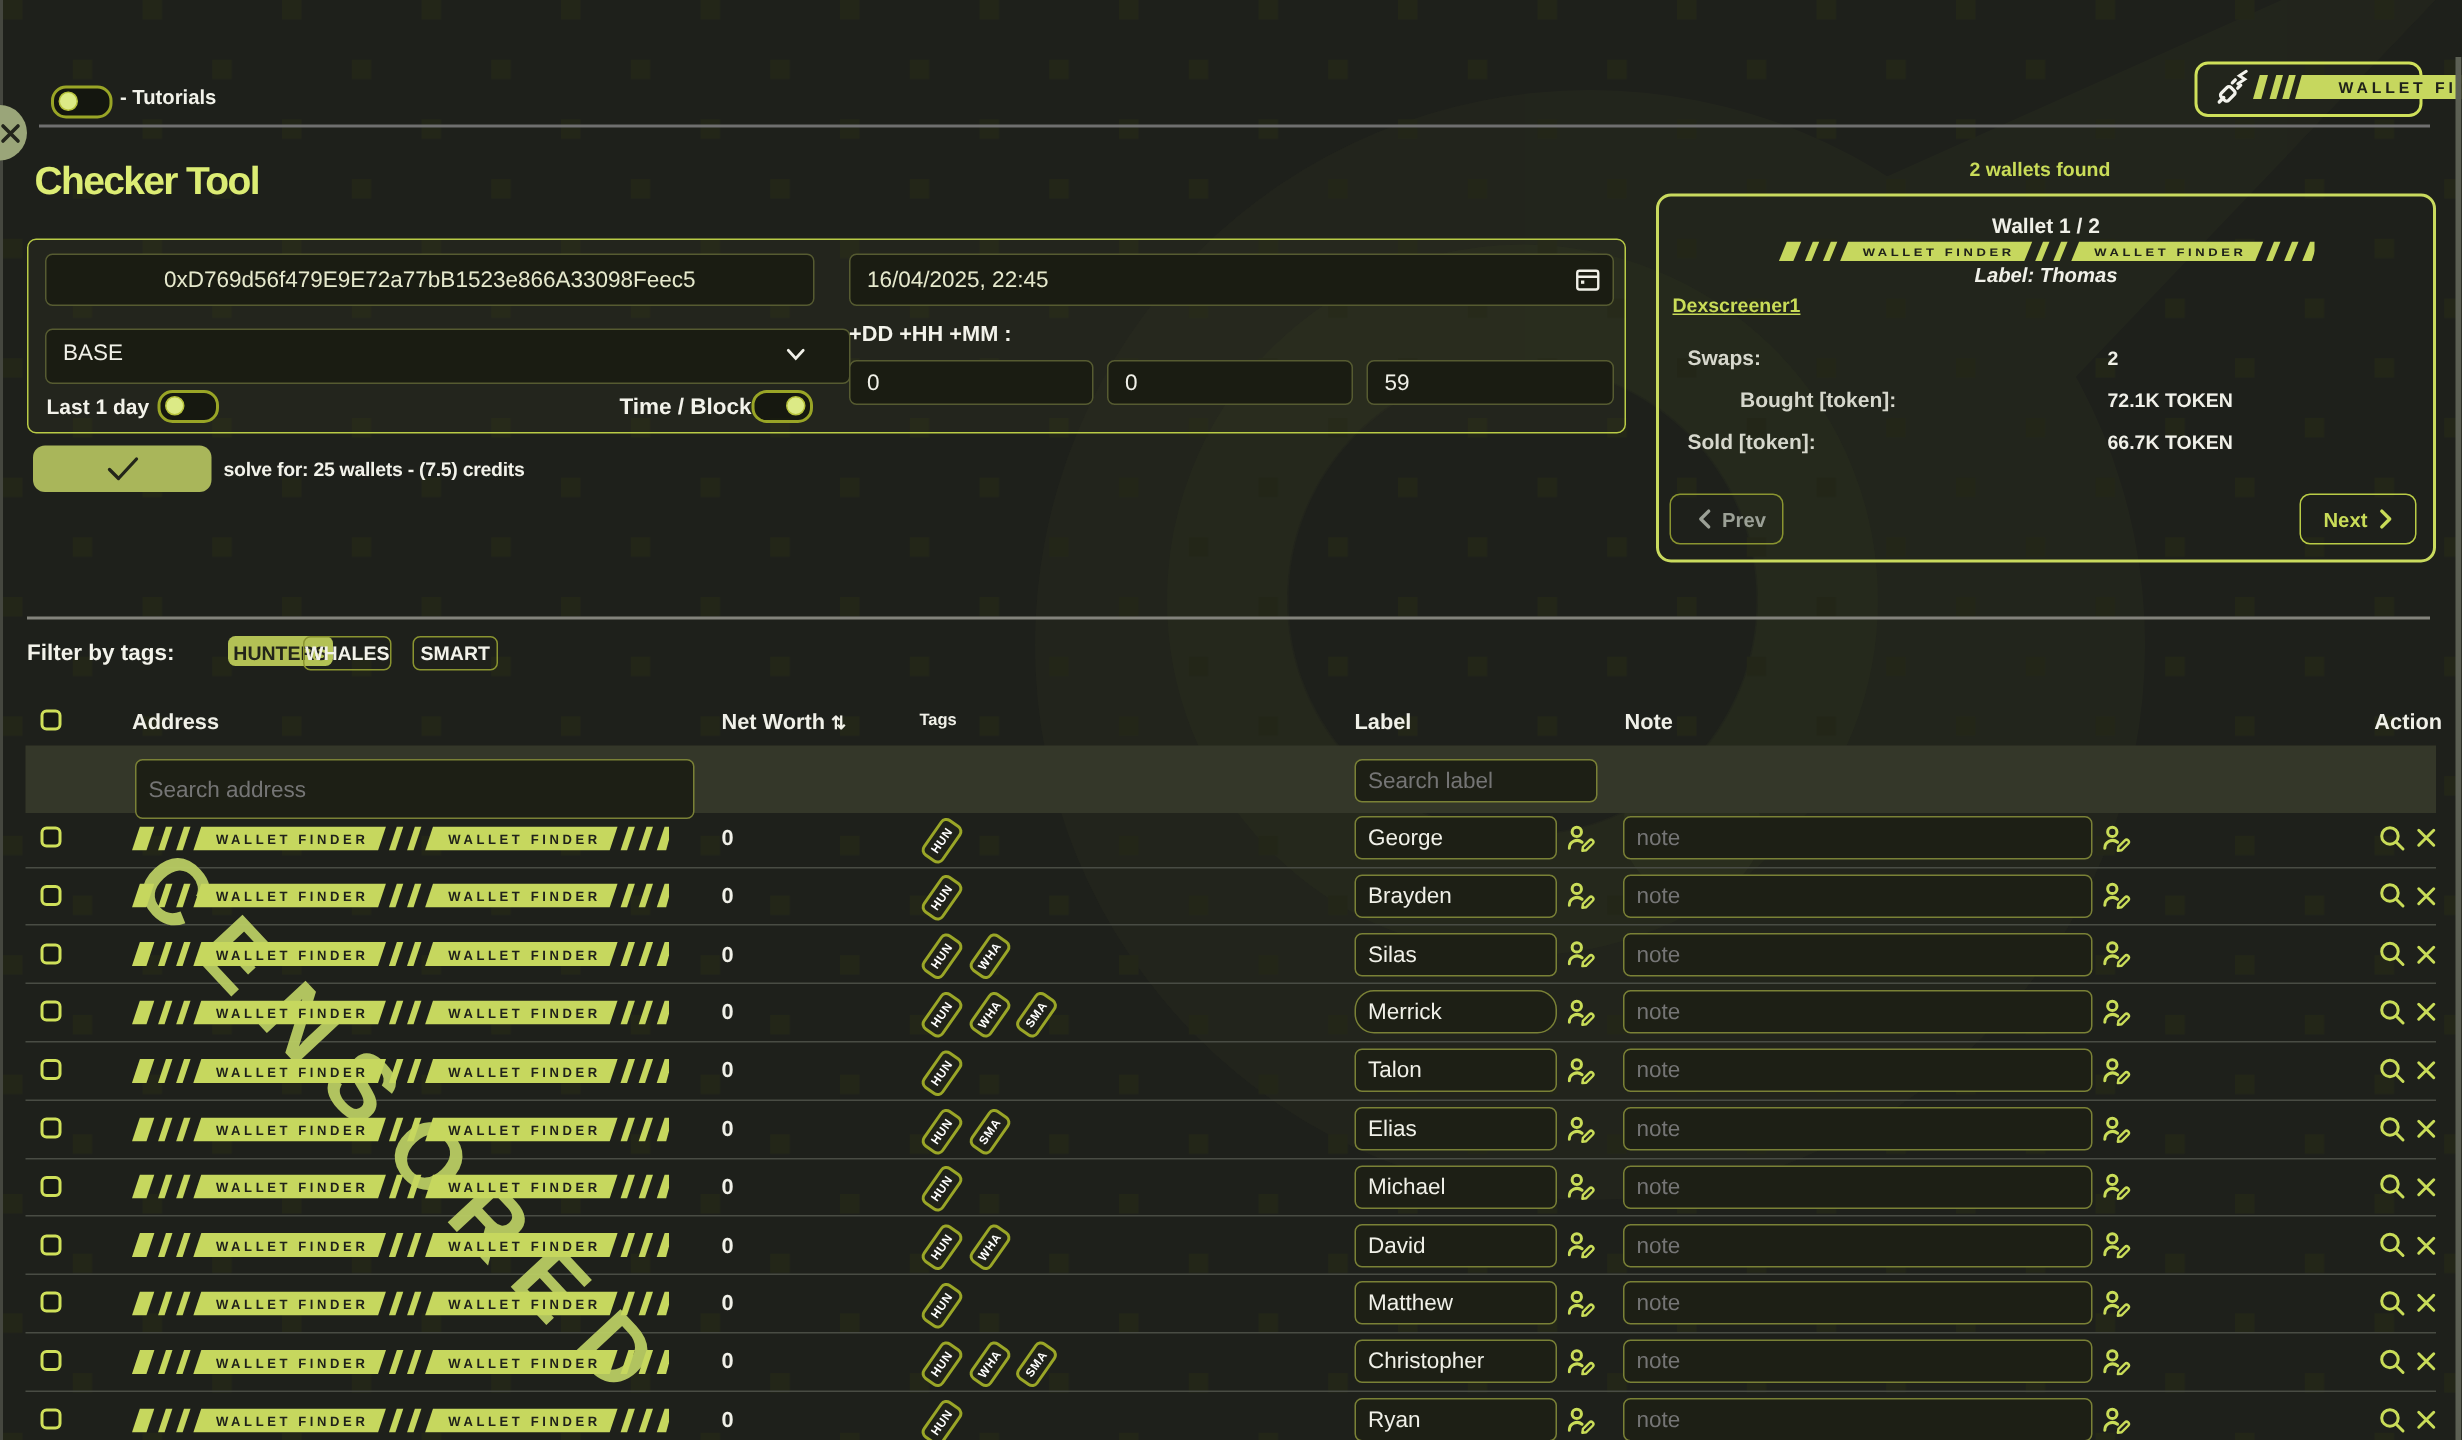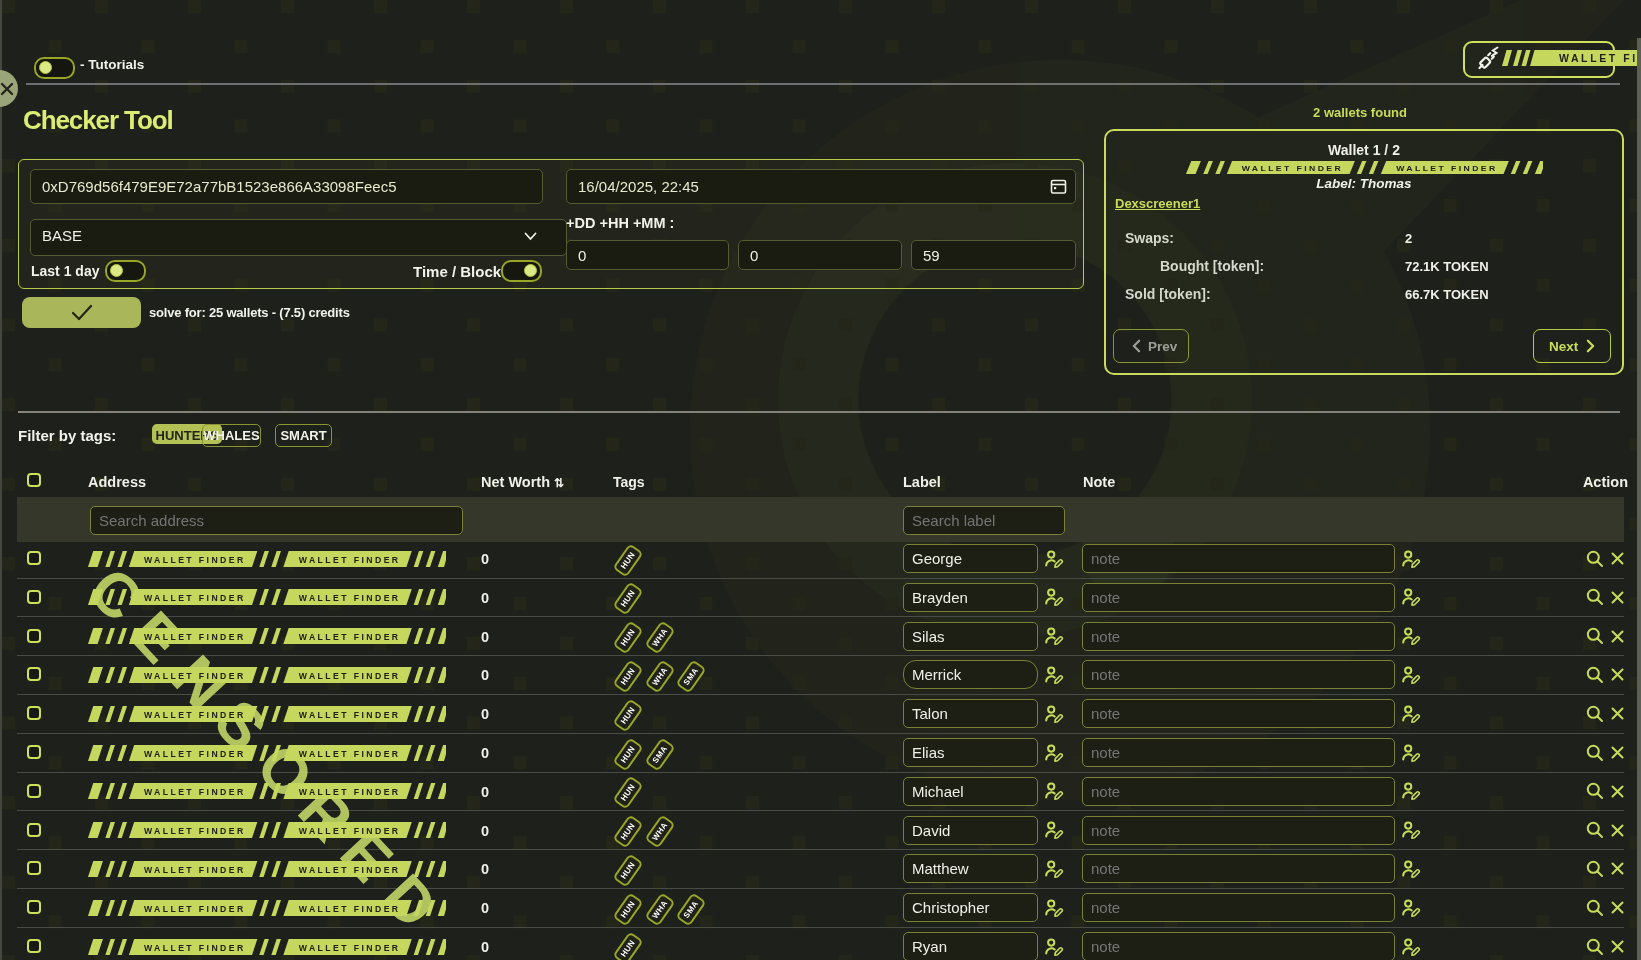--- a/index.html
+++ b/index.html
@@ -88,21 +88,21 @@
     <polygon points="11,16 15.5,16 20,0 15.5,0"></polygon>
     <polygon points="19.5,16 24,16 28.5,0 24,0"></polygon>
     <polygon points="28,16 139,16 139,0 32.5,0"></polygon>
   </g>
   <text x="57" y="11.8" fill="#20221a" font-family="Liberation Sans, sans-serif" font-weight="bold" font-size="10.5" letter-spacing="2.6">WALLET FINDER</text>
 </svg>
 
 <div class="abs" style="left:23px;top:105px;font-size:26px;font-weight:bold;letter-spacing:-1.1px;color:#dcec74;">Checker Tool</div>
 
 <div class="abs" style="left:18px;top:159px;width:1064px;height:128px;border:1.5px solid #b9cb46;border-radius:6px;background:rgba(190,205,90,0.03);"></div>
-<input class="inp abs" style="left: 30px; top: 169px; width: 513px; height: 35px;" value="0xD769d56f479E9E72a77bB1523e866A33098Feec5">
+<input class="inp abs" style="left: 30px; top: 169px; width: 513px; height: 35px; text-align: center;" value="0xD769d56f479E9E72a77bB1523e866A33098Feec5">
 <div class="inp abs" style="left:30px;top:219px;width:513px;height:35px;line-height:32px;color:#f0f0e8;">BASE</div>
 <svg class="abs" style="left:524px;top:232px;" width="13" height="9" viewBox="0 0 13 9">
     <path d="M1.5 1.5 L6.5 7 L11.5 1.5" stroke="#f0f0e8" stroke-width="1.8" fill="none" stroke-linecap="round"></path>
   </svg>
 <div class="abs" style="left:31px;top:263px;font-size:14px;font-weight:bold;color:#f2f2ea;">Last 1 day</div>
 <div class="toggle off" style="left:105px;top:260px;">
     <div class="knob"></div>
   </div>
 <div class="abs" style="left:413px;top:262.5px;font-size:15px;font-weight:bold;color:#f2f2ea;">Time / Block</div>
 <div class="toggle on" style="left:501px;top:260px;">
@@ -156,27 +156,27 @@
 <div class="abs" style="left:18px;top:411px;width:1602px;height:2px;background:#83837c;"></div>
 
 <div class="abs" style="left:18px;top:427px;font-size:15px;font-weight:bold;color:#f2f2ea;">Filter by tags:</div>
 <div class="abs" style="left:118px;top:424px;width:70px;height:20px;line-height:23px;text-align:center;background:#b3c155;border-radius:5px;font-size:13px;font-weight:bold;color:#23251a;box-sizing:border-box;margin-left:34px;">HUNTERS</div>
 <div class="abs" style="left:202px;top:424px;width:59px;height:23px;line-height:21px;text-align:center;border:1.5px solid #8a9430;border-radius:5px;font-size:13px;font-weight:bold;color:#f2f2ea;box-sizing:border-box;">WHALES</div>
 <div class="abs" style="left:275px;top:424px;width:57px;height:23px;line-height:21px;text-align:center;border:1.5px solid #8a9430;border-radius:5px;font-size:13px;font-weight:bold;color:#f2f2ea;box-sizing:border-box;">SMART</div>
 
 <div class="chk" style="left:27px;top:473px;"></div>
 <div class="abs" style="left:88px;top:474px;font-size:14.5px;font-weight:bold;">Address</div>
 <div class="abs" style="left:481px;top:474px;font-size:14.5px;font-weight:bold;">Net Worth <span style="font-size:12px;">⇅</span></div>
-<div class="abs" style="left:613px;top:474px;font-size:14px;font-weight:bold;">Tags</div>
+<div class="abs" style="left:613px;top:474px;font-size:11px;font-weight:bold;">Tags</div>
 <div class="abs" style="left:903px;top:474px;font-size:14.5px;font-weight:bold;">Label</div>
 <div class="abs" style="left:1083px;top:474px;font-size:14.5px;font-weight:bold;">Note</div>
 <div class="abs" style="left:1428px;top:474px;width:200px;text-align:right;font-size:14.5px;font-weight:bold;">Action</div>
 
 <div class="abs" style="left:17px;top:497px;width:1607px;height:45px;background:#343729;"></div>
-<input class="tbl-inp abs" style="left: 90px; top: 506px; width: 373px; height: 29px;" placeholder="Search address">
+<input class="tbl-inp abs" style="left: 90px; top: 506px; width: 373px; height: 40px;" placeholder="Search address">
 <input class="tbl-inp abs" style="left: 903px; top: 506px; width: 162px; height: 29px;" placeholder="Search label">
 
 <div id="rows"></div>
 <div class="chk" style="left:27px;top:551.0px;"></div>
 <svg class="abs banner-svg" style="left:87px;top:550.5px;z-index:2;" width="359" height="16" viewBox="0 0 372 16" preserveAspectRatio="none">
     <use href="#wfb"></use>
   </svg>
 <div class="abs" style="left:481px;top:551.0px;font-size:14.5px;font-weight:bold;z-index:2;">0</div>
 <div class="abs" style="left:613.0px;top:551.5px;width:26px;height:13px;border:2px solid #9aa627;border-radius:5px;background:#20221a;color:#fff;font-size:8px;font-weight:bold;letter-spacing:0.4px;text-align:center;line-height:13px;transform:rotate(-55deg);z-index:2;">HUN</div>
 <input class="tbl-inp abs" style="left: 903px; top: 544px; width: 135px; height: 29px;" value="George">

